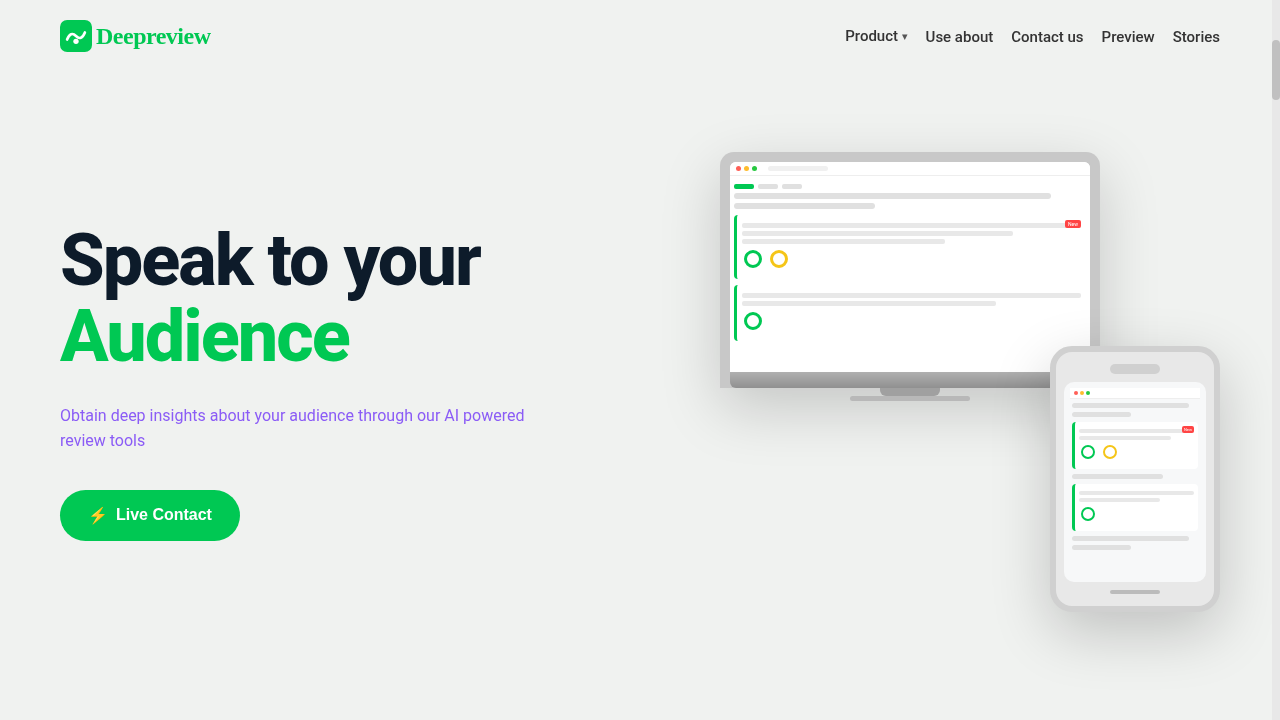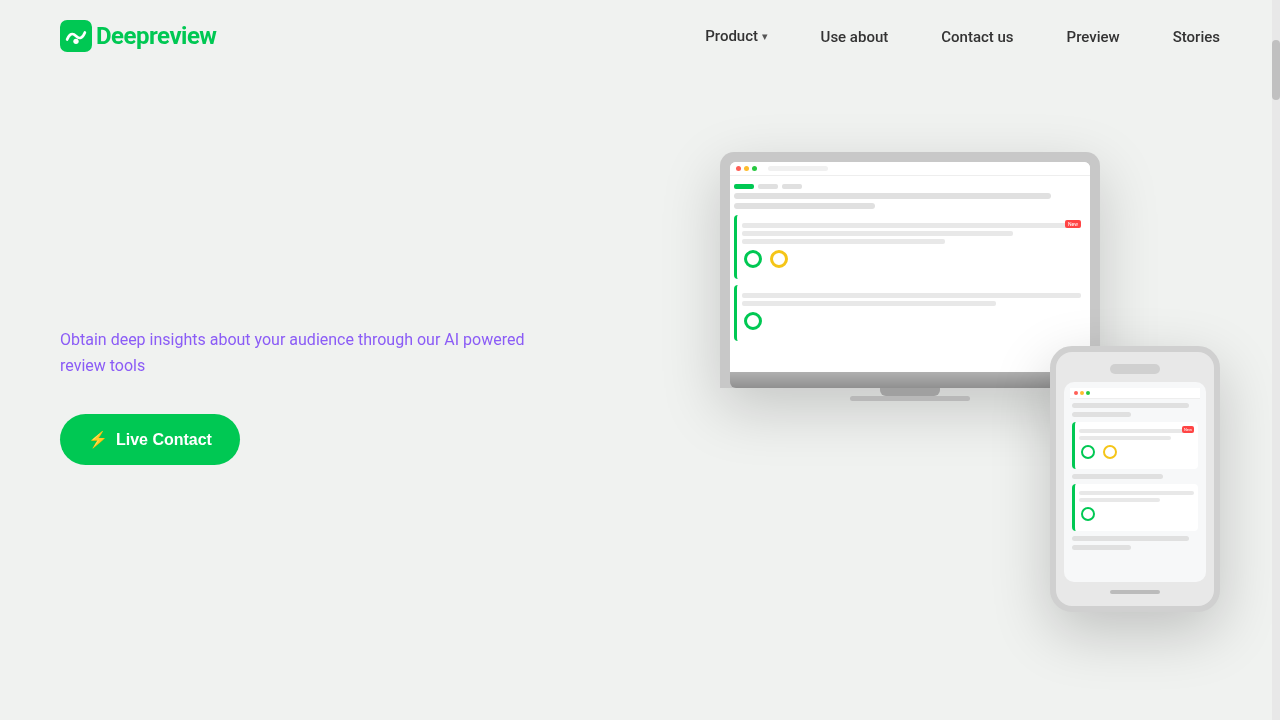--- a/index.html
+++ b/index.html
@@ -18,38 +18,39 @@
       justify-content: space-between;
       padding: 0 60px;
       height: 72px;
       background: #f0f2f0;
     }
     .logo {
       display: flex;
       align-items: center;
       gap: 4px;
       text-decoration: none;
+      font-family: Liberation Serif, serif;
     }
     .logo-icon {
       width: 32px;
       height: 32px;
     }
     .logo-text {
       font-size: 24px;
       font-weight: 700;
       color: #1a1a2e;
       letter-spacing: -0.5px;
     }
     .logo-text span {
       color: #00c853;
     }
     .nav-links {
       display: flex;
       align-items: center;
-      gap: 53px;
+      gap: 18px;
       list-style: none;
     }
     .nav-links li a {
       text-decoration: none;
       color: #333;
       font-size: 15px;
       font-weight: 500;
     }
     .nav-links .product-link {
       display: flex;
@@ -346,20 +347,24 @@
       <a href="#">
         <span>Stories</span>
       </a>
     </li>
   </ul>
 
 </nav>
 
 <section class="hero">
   <div class="hero-left">
+    <h1 class="hero-headline">
+      <span>Speak to your</span>
+      <span class="audience">Audience</span>
+    </h1>
     <p class="hero-subtext">
       <span>Obtain deep insights about your audience through our AI powered review tools</span>
     </p>
     <button class="btn-live-preview">
       <span class="bolt">⚡</span>
       <span>Live Contact</span>
     </button>
   </div>
 
   <div class="hero-right">

